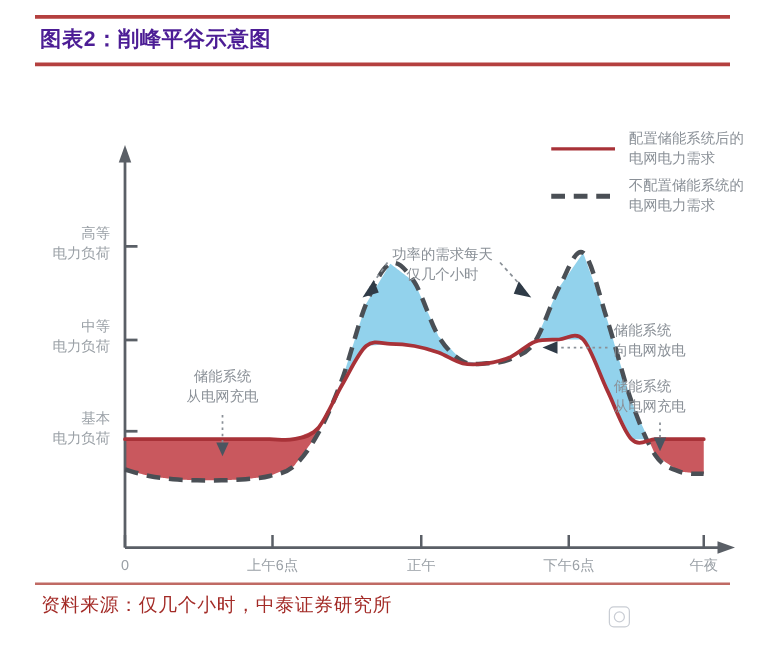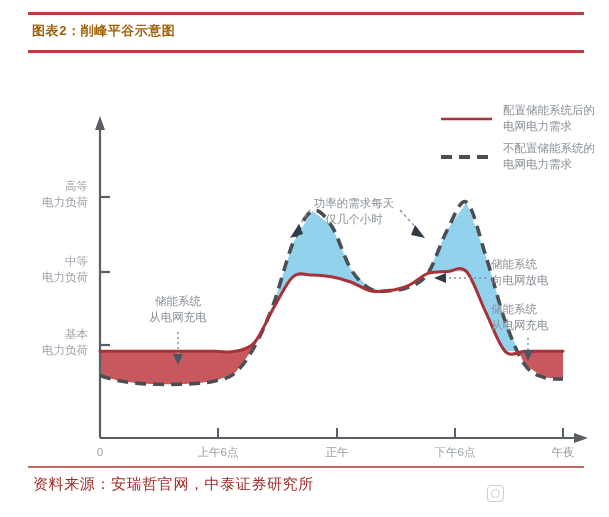--- a/index.html
+++ b/index.html
@@ -26,24 +26,24 @@
     height: 3px;
     background: #b4403f;
     width: 556px;
   }
   .rule-bottom {
     height: 3px;
     background: #b4403f;
     width: 556px;
   }
   .chart-title {
-    font-family: Liberation Mono, monospace;
+    font-family: Liberation Sans, sans-serif;
     font-weight: bold;
-    font-size: 13px;
-    color: #a16207;
+    font-size: 17px;
+    color: #4c1d95;
     line-height: 30px;
     padding: 2px 0 3px 4px;
     letter-spacing: 0.5px;
     white-space: nowrap;
   }
 
   
   .footer-block {
     position: absolute;
     left: 28px;
@@ -221,18 +221,18 @@
     <text class="annot-label" x="491" y="269">从电网充电</text>
     <line x1="528" y1="278" x2="528" y2="292" stroke="#8a9097" stroke-width="1.4" stroke-dasharray="2,3"></line>
     <polygon points="528,301 523,290 533,290" fill="#4a5560"></polygon>
   </g>
 
 </svg>
 </div>
 
 <div class="footer-block">
   <div class="footer-rule"></div>
-  <div class="source-text">资料来源：安瑞哲官网，中泰证券研究所</div>
+  <div class="source-text">资料来源：仅几个小时，中泰证券研究所</div>
 </div>
 
 <div class="watermark">
   <span class="wm-badge"></span>
 </div>
 
 </body></html>

